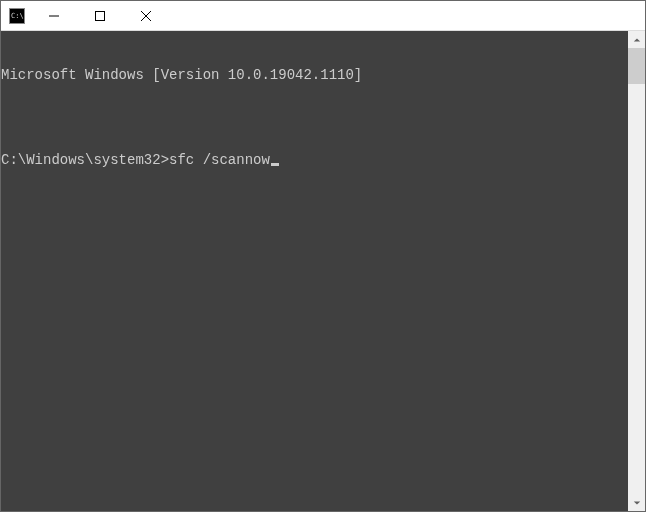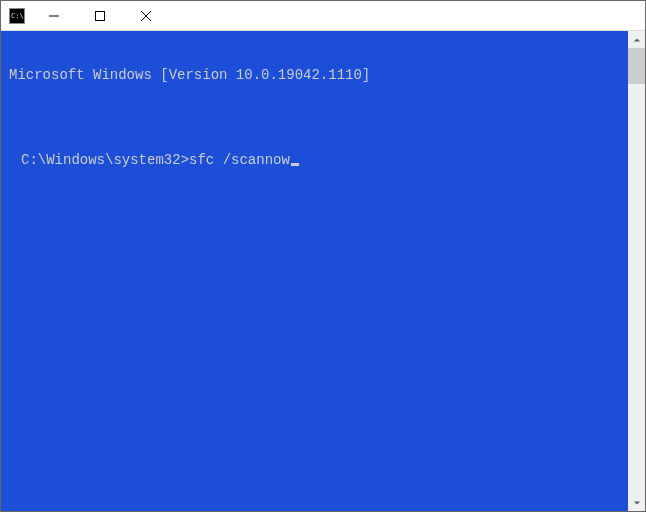--- a/index.html
+++ b/index.html
@@ -60,31 +60,31 @@
   }
   .win-btn svg { width: 10px; height: 10px; }
   .client {
     flex: 1;
     display: flex;
     background: #0c0c0c;
     overflow: hidden;
   }
   .terminal {
     flex: 1;
-    background: #1d4ed8;
+    background: #404040;
     color: #cccccc;
     font-family: Consolas, "Courier New", monospace;
     font-size: 14px;
     line-height: 17px;
-    padding: 2px 8px;
+    padding: 2px 0;
     white-space: pre;
     overflow: hidden;
   }
   .terminal .line { white-space: pre; }
-  .prompt-line { white-space: pre; margin-left: 12px; }
+  .prompt-line { white-space: pre; }
   .cursor {
     display: inline-block;
     width: 8px;
     height: 3px;
     background: #cccccc;
     vertical-align: baseline;
     margin-left: 1px;
     position: relative;
     top: 2px;
   }

